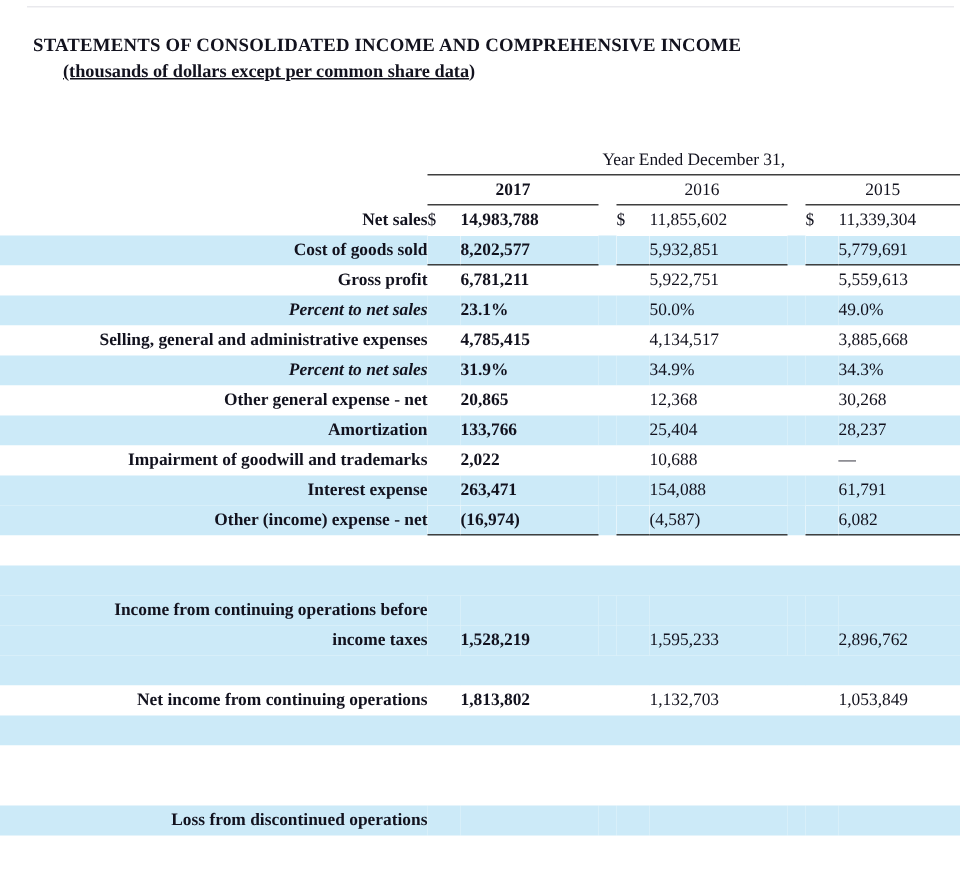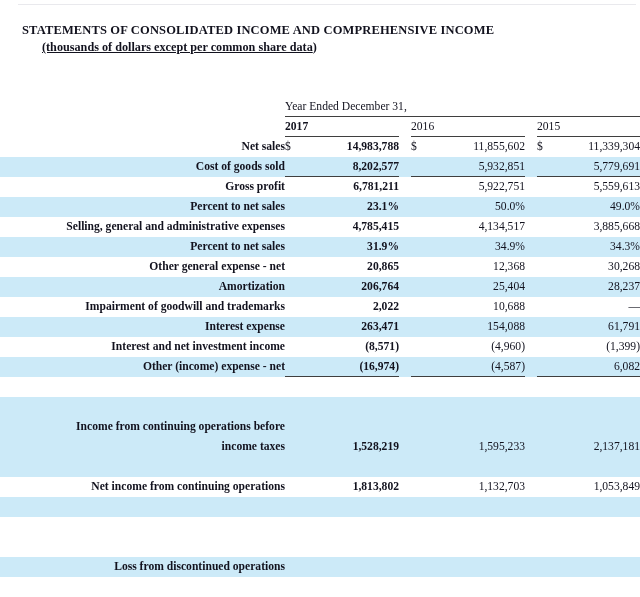--- a/index.html
+++ b/index.html
@@ -79,64 +79,63 @@
 
   .band { background: #cceaf8; }
   .plain { background: #ffffff; }
 
   td.label {
     padding-left: 22px;
     font-weight: bold;
     white-space: nowrap;
     text-align: right;
   }
-  td.label.indent { padding-left: 40px; }
+  td.label.indent { padding-left: 40px; font-style: italic; }
 
   td.cur {
     text-align: left;
     padding-left: 4px;
     font-weight: bold;
   }
   td.cur.light { font-weight: normal; }
 
   td.val {
-    text-align: right;
     padding-right: 6px;
     white-space: nowrap;
   }
   td.val.bold { font-weight: bold; }
   td.rule-under {
     position: relative;
   }
   td.rule-under::after {
     content: "";
     position: absolute;
     left: 0; right: 0; bottom: 0;
     height: 1px;
     background: #3f3f3f;
   }
 
   
   .hdr-span {
-    text-align: left;
+    text-align: center;
     font-size: 10.2px;
     font-weight: normal;
     line-height: 14px;
     height: 14px;
     position: relative;
   }
   .hdr-span::after {
     content: "";
     position: absolute;
     left: 0; right: 0; bottom: 0;
     height: 1px;
     background: #3f3f3f;
   }
   .hdr-year {
-    text-align: left;
+    text-align: center;
     font-size: 11.4px;
     line-height: 18px;
     height: 18px;
     position: relative;
   }
   .hdr-year.bold { font-weight: bold; }
   .hdr-year::after {
     content: "";
     position: absolute;
     left: 0; right: 0; bottom: 0;
@@ -259,21 +258,21 @@
           <td class="plain"></td>
           <td class="cur plain light"></td>
           <td class="val plain">12,368</td>
           <td class="plain"></td>
           <td class="cur plain light"></td>
           <td class="val plain">30,268</td>
         </tr>
         <tr>
           <td class="label band">Amortization</td>
           <td class="cur band light"></td>
-          <td class="val band bold">206,764</td>
+          <td class="val band bold">133,766</td>
           <td class="band"></td>
           <td class="cur band light"></td>
           <td class="val band">25,404</td>
           <td class="band"></td>
           <td class="cur band light"></td>
           <td class="val band">28,237</td>
         </tr>
         <tr>
           <td class="label plain">Impairment of goodwill and trademarks</td>
           <td class="cur plain light"></td>
@@ -290,31 +289,20 @@
           <td class="cur band light"></td>
           <td class="val band bold">263,471</td>
           <td class="band"></td>
           <td class="cur band light"></td>
           <td class="val band">154,088</td>
           <td class="band"></td>
           <td class="cur band light"></td>
           <td class="val band">61,791</td>
         </tr>
         <tr>
-          <td class="label plain">Interest and net investment income</td>
-          <td class="cur plain light"></td>
-          <td class="val plain bold">(8,571)</td>
-          <td class="plain"></td>
-          <td class="cur plain light"></td>
-          <td class="val plain">(4,960)</td>
-          <td class="plain"></td>
-          <td class="cur plain light"></td>
-          <td class="val plain">(1,399)</td>
-        </tr>
-        <tr>
           <td class="label band">Other (income) expense - net</td>
           <td class="cur band light rule-under"></td>
           <td class="val band bold rule-under">(16,974)</td>
           <td class="band"></td>
           <td class="cur band light rule-under"></td>
           <td class="val band rule-under">(4,587)</td>
           <td class="band"></td>
           <td class="cur band light rule-under"></td>
           <td class="val band rule-under">6,082</td>
         </tr>
@@ -337,21 +325,21 @@
         </tr>
         <tr>
           <td class="label band">income taxes</td>
           <td class="cur band light"></td>
           <td class="val band bold">1,528,219</td>
           <td class="band"></td>
           <td class="cur band light"></td>
           <td class="val band">1,595,233</td>
           <td class="band"></td>
           <td class="cur band light"></td>
-          <td class="val band">2,137,181</td>
+          <td class="val band">2,896,762</td>
         </tr>
         <tr class="spacer-row-sm">
           <td colspan="9" class="band"></td>
         </tr>
         <tr>
           <td class="label plain">Net income from continuing operations</td>
           <td class="cur plain light"></td>
           <td class="val plain bold">1,813,802</td>
           <td class="plain"></td>
           <td class="cur plain light"></td>

